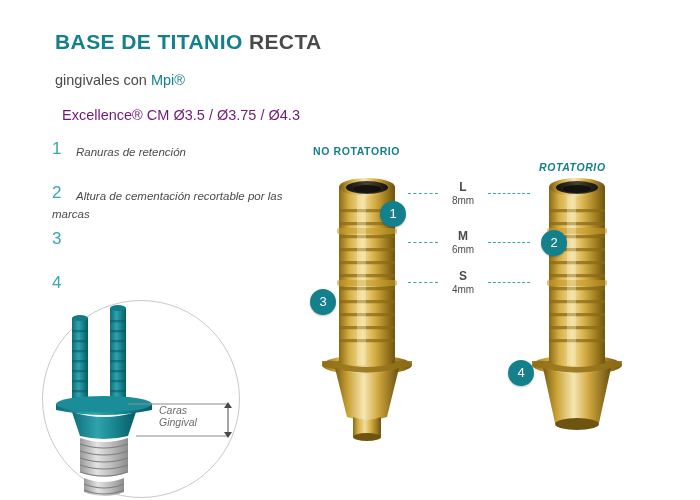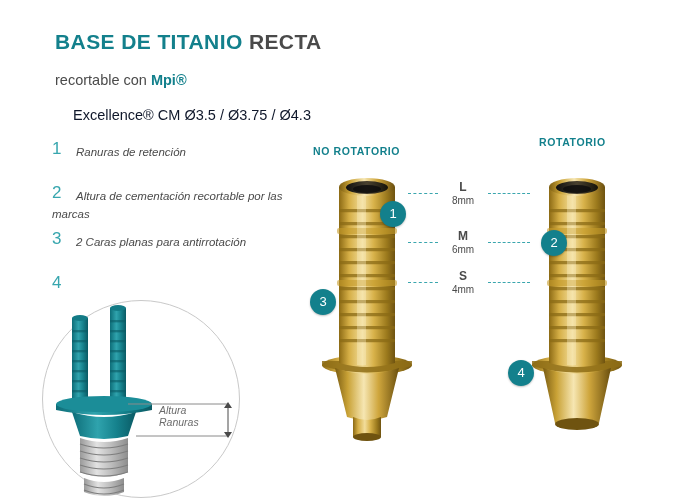--- a/index.html
+++ b/index.html
@@ -37,29 +37,29 @@
   .subtitle {
     position: absolute;
     left: 55px;
     top: 72px;
     font-size: 14.5px;
     color: #4a4a4a;
     white-space: nowrap;
   }
   .subtitle .brand {
     color: #13808c;
-    font-weight: bold;
+    font-weight: normal;
   }
 
   .ref {
     position: absolute;
-    left: 73px;
+    left: 62px;
     top: 107px;
     font-size: 14.5px;
-    color: #0f172a;
+    color: #701a75;
     white-space: nowrap;
   }
 
   
   .features {
     position: absolute;
     left: 52px;
     top: 142px;
     width: 240px;
   }
@@ -88,21 +88,21 @@
   
   .col-head {
     position: absolute;
     font-size: 10.5px;
     font-weight: bold;
     letter-spacing: 0.6px;
     color: #13808c;
     white-space: nowrap;
   }
   .col-head.no-rot { left: 313px; top: 145px; }
-  .col-head.rot { left: 539px; top: 136px; }
+  .col-head.rot { left: 539px; top: 161px; font-style: italic; }
 
   
   .hlabel {
     position: absolute;
     text-align: center;
     width: 40px;
     color: #4a4a4a;
   }
   .hlabel .k {
     font-size: 12px;
@@ -180,37 +180,36 @@
 <body>
 
 <div class="page">
 
   <div class="title">
     <span class="t-main">BASE DE TITANIO</span>
     <span class="t-sub">RECTA</span>
   </div>
 
   <div class="subtitle">
-    <span>recortable con </span><span class="brand">Mpi®</span>
+    <span>gingivales con </span><span class="brand">Mpi®</span>
   </div>
 
   <div class="ref">Excellence® CM Ø3.5 / Ø3.75 / Ø4.3</div>
 
   <div class="features">
     <div class="feature">
       <span class="num">1</span>
       <span class="txt">Ranuras de retención</span>
     </div>
     <div class="feature">
       <span class="num">2</span>
       <span class="txt">Altura de cementación recortable por las marcas</span>
     </div>
     <div class="feature">
       <span class="num">3</span>
-      <span class="txt">2 Caras planas para antirrotación</span>
     </div>
     <div class="feature">
       <span class="num">4</span>
     </div>
   </div>
 
   <div class="col-head no-rot">NO ROTATORIO</div>
   <div class="col-head rot">ROTATORIO</div>
 
   <div class="dash" style="left:408px; top:193px; width:30px;"></div>
@@ -406,18 +405,18 @@
 
       <line x1="86" y1="104" x2="186" y2="104" stroke="#8a8a8a" stroke-width="1"></line>
       <line x1="94" y1="136" x2="186" y2="136" stroke="#8a8a8a" stroke-width="1"></line>
 
       <line x1="186" y1="104" x2="186" y2="136" stroke="#4a4a4a" stroke-width="1"></line>
       <path d="M182,108 L186,102 L190,108 Z" fill="#4a4a4a"></path>
       <path d="M182,132 L186,138 L190,132 Z" fill="#4a4a4a"></path>
     </svg>
 
     <div class="alt-gingival">
-      <span>Altura</span><br>
-      <span>Ranuras</span>
+      <span>Caras</span><br>
+      <span>Gingival</span>
     </div>
   </div>
 
 </div>
 
 </body></html>

